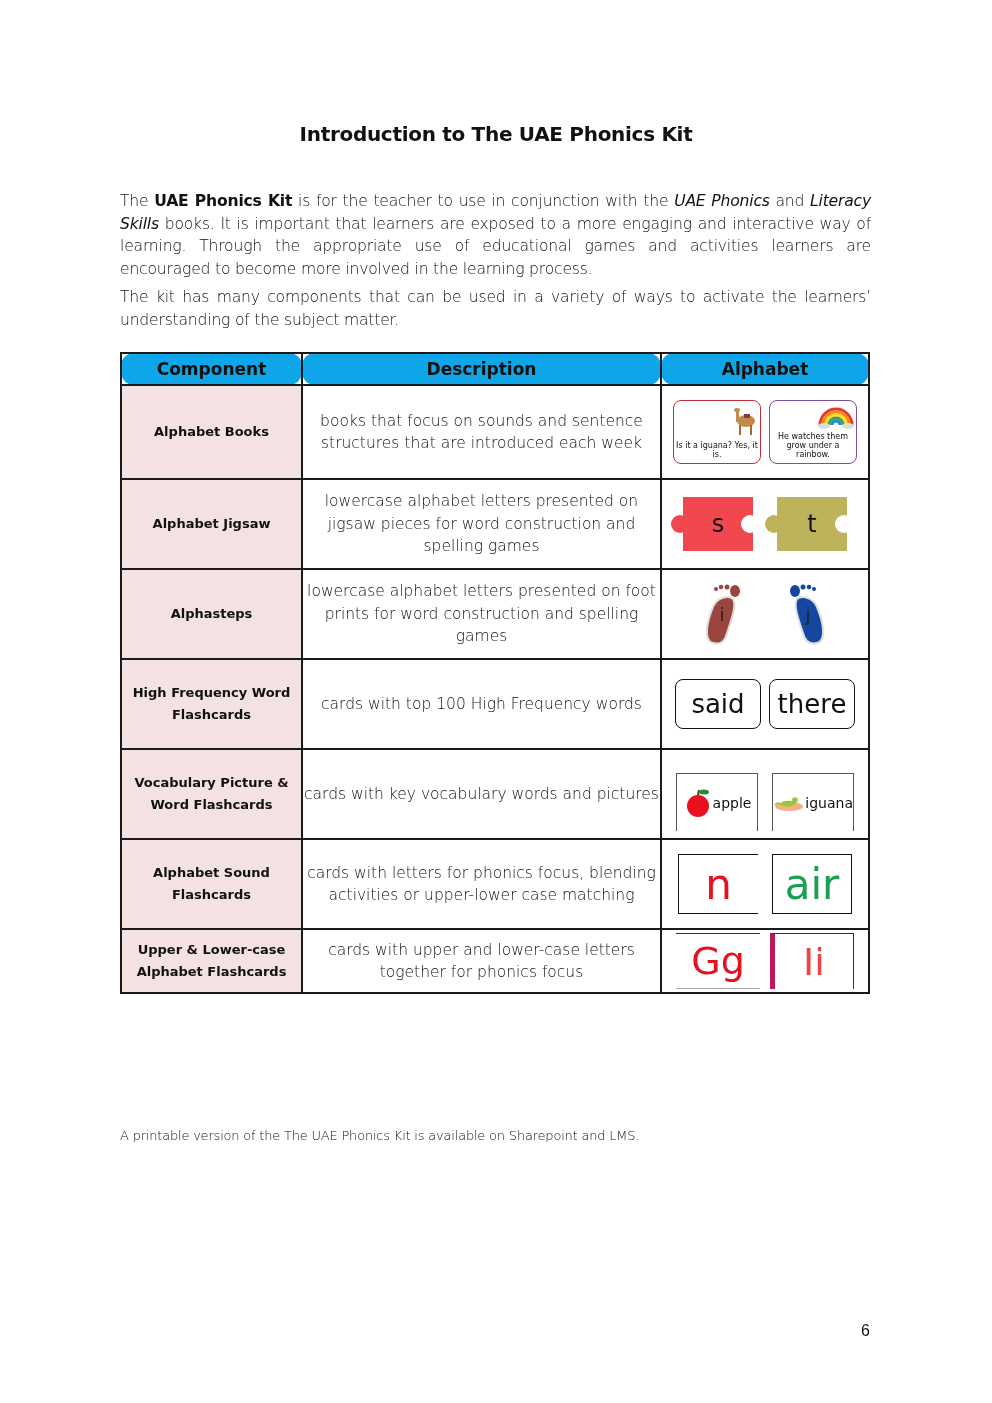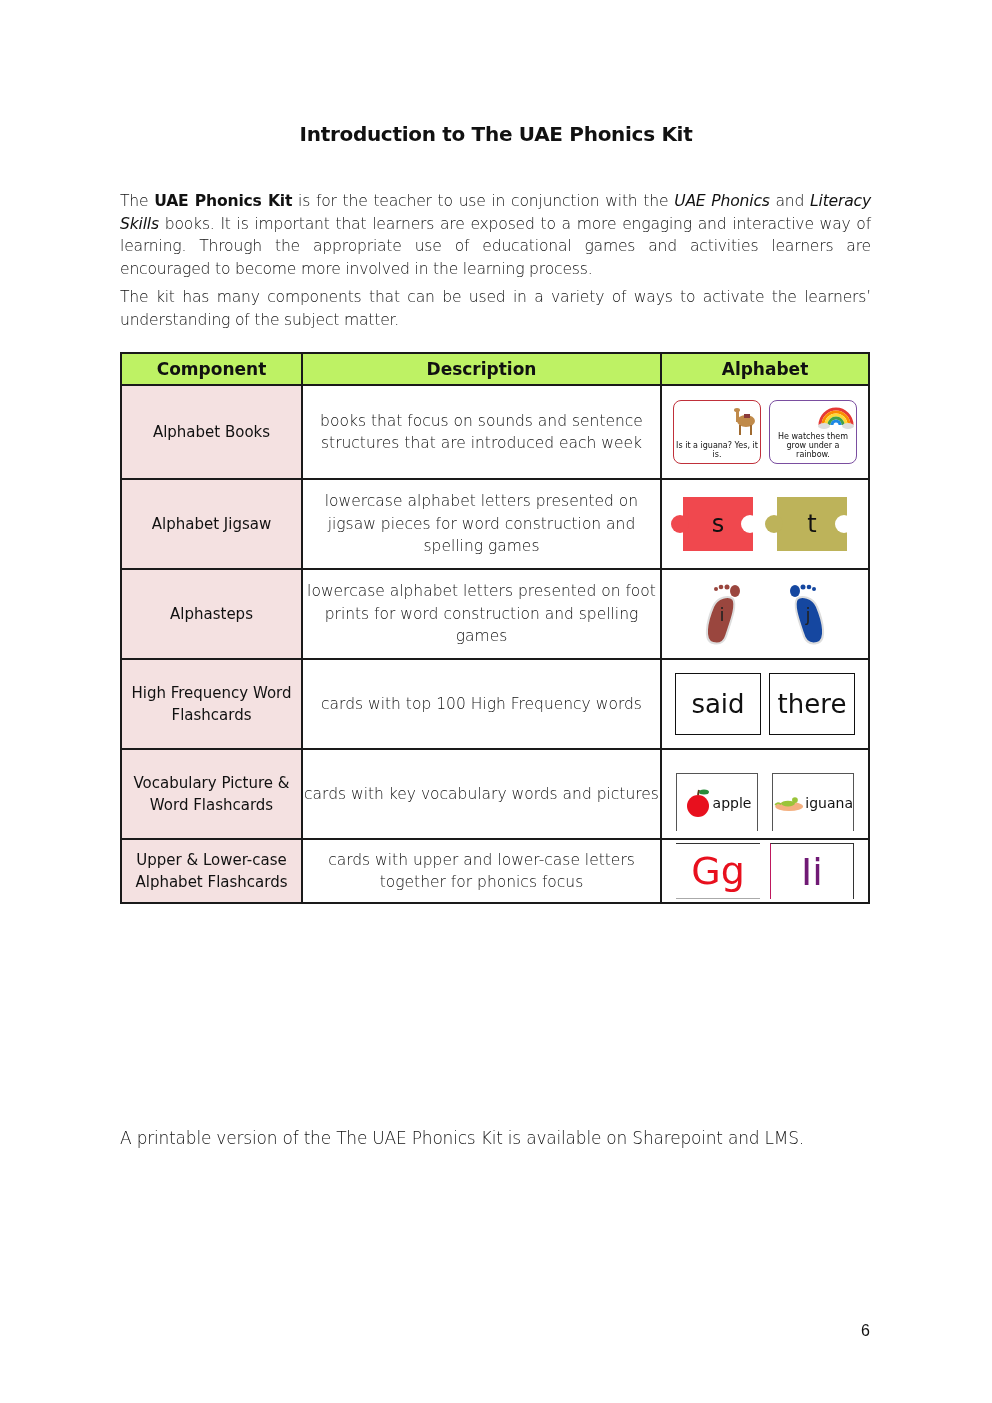--- a/index.html
+++ b/index.html
@@ -6,44 +6,44 @@
   body { width: 992px; height: 1403px; position: relative; font-family: "DejaVu Sans", sans-serif; color: #111; overflow: hidden; }
   .title { position: absolute; top: 122px; left: 0; width: 992px; text-align: center; font-size: 20px; font-weight: bold; letter-spacing: -0.3px; }
   .para { position: absolute; left: 120px; width: 751px; font-size: 15.6px; line-height: 22.5px; text-align: justify; font-weight: 300; letter-spacing: -0.2px; }
   .p1 { top: 190px; }
   .p2 { top: 286px; }
   .para b { font-weight: bold; }
   .para i { font-style: italic; }
 
   table.kit { position: absolute; top: 352px; left: 120px; width: 748px; border-collapse: collapse; table-layout: fixed; }
   table.kit th, table.kit td { border: 2.5px solid #1a1a1a; text-align: center; vertical-align: middle; padding: 0; }
-  table.kit th { background: #bef264; height: 30px; font-size: 17px; font-weight: bold; }
-  td.comp { background: #f4e1e1; font-weight: normal; font-size: 15px; line-height: 22px; padding: 0 6px; }
+  table.kit th { background: #0ea5e9; height: 30px; font-size: 17px; font-weight: bold; border-radius: 13px; }
+  td.comp { background: #f4e1e1; font-weight: bold; font-size: 13px; line-height: 22px; padding: 0 6px; }
   td.desc { font-size: 15.5px; line-height: 22.5px; padding: 0 8px; font-weight: 300; }
   td.ex { padding: 0; }
   .exwrap { display: flex; justify-content: center; align-items: center; gap: 8px; height: 100%; }
 
   .bookcard { width: 88px; height: 64px; border: 1.5px solid #c0303a; border-radius: 8px; display: flex; flex-direction: column; align-items: flex-end; justify-content: flex-end; padding-bottom: 4px; box-sizing: border-box; font-size: 8px; line-height: 9px; }
   .bookcard.purple { border-color: #7a4ea0; }
   .bookcard .pic { flex: 1; display: flex; align-items: center; justify-content: center; }
 
   .puzzle { position: relative; width: 70px; height: 54px; margin: 0 10px; display: flex; align-items: center; justify-content: center; font-size: 24px; }
   .puzzle .knob-l { position: absolute; left: -12px; top: 18px; width: 18px; height: 18px; border-radius: 50%; }
   .puzzle .notch-r { position: absolute; right: -6px; top: 18px; width: 18px; height: 18px; border-radius: 50%; background: #fff; }
 
   .foot { width: 46px; height: 66px; display: flex; align-items: center; justify-content: center; color: #222; font-size: 18px; }
 
   .wordcard { border: 1.5px solid #111; display: flex; align-items: center; justify-content: center; box-sizing: border-box; }
-  .hf { width: 86px; height: 62px; font-size: 26px; }
+  .hf { width: 86px; height: 50px; font-size: 26px; border-radius: 8px; }
   .vp { width: 82px; height: 58px; border-color: #555; flex-direction: row; font-size: 14px; border-bottom: none; }
   .snd { width: 80px; height: 60px; font-size: 42px; }
   .ul { width: 84px; height: 56px; font-size: 38px; border: none; }
   .vw { width: 94px; height: 35px; font-size: 19px; }
 
-  .note { position: absolute; top: 1128px; left: 120px; font-size: 17px; font-weight: 300; letter-spacing: -0.2px; }
+  .note { position: absolute; top: 1128px; left: 120px; font-size: 13px; font-weight: 300; letter-spacing: -0.2px; }
   .pagenum { position: absolute; top: 1322px; left: 861px; font-size: 16px; font-family: "Liberation Sans", sans-serif; }
 </style>
 </head>
 <body>
 
 <div class="title">Introduction to The UAE Phonics Kit</div>
 
 <div class="para p1"><span>The </span><b>UAE Phonics Kit</b><span> is for the teacher to use in conjunction with the </span><i>UAE Phonics</i><span> and </span><i>Literacy Skills</i><span> books. It is important that learners are exposed to a more engaging and interactive way of learning. Through the appropriate use of educational games and activities learners are encouraged to become more involved in the learning process.</span></div>
 
 <div class="para p2">The kit has many components that can be used in a variety of ways to activate the learners’ understanding of the subject matter.</div>
@@ -177,28 +177,38 @@
                 <ellipse cx="26" cy="17" rx="12" ry="5" fill="#9ac43a"></ellipse>
                 <circle cx="38" cy="11" r="5" fill="#9ac43a"></circle>
                 <path d="M14 18 Q6 14 4 20" stroke="#9ac43a" stroke-width="3" fill="none"></path>
               </svg>
             <span>iguana</span>
           </div>
         </div>
       </td>
     </tr>
 
+    <tr style="height:90px">
+      <td class="comp">Alphabet Sound Flashcards</td>
+      <td class="desc">cards with letters for phonics focus, blending activities or upper-lower case matching</td>
+      <td class="ex">
+        <div class="exwrap" style="gap:14px">
+          <div class="wordcard snd" style="color:#e8101e;border-right:none">n</div>
+          <div class="wordcard snd" style="color:#1aa050">air</div>
+        </div>
+      </td>
+    </tr>
 
     <tr style="height:64px">
       <td class="comp">Upper &amp; Lower-case Alphabet Flashcards</td>
       <td class="desc">cards with upper and lower-case letters together for phonics focus</td>
       <td class="ex">
         <div class="exwrap" style="gap:10px">
           <div class="wordcard ul" style="color:#e8101e;border-top:1.5px solid #333;border-bottom:1.5px solid #aaa">Gg</div>
-          <div class="wordcard ul" style="color:#701a75;border-top:1.5px solid #333;border-right:1.5px solid #333;border-left:1px solid #be185d">Ii</div>
+          <div class="wordcard ul" style="color:#ef4444;border-top:1.5px solid #333;border-right:1.5px solid #333;border-left:5px solid #be185d">Ii</div>
         </div>
       </td>
     </tr>
 
   </tbody>
 </table>
 
 <div class="note">A printable version of the The UAE Phonics Kit is available on Sharepoint and LMS.</div>
 <div class="pagenum">6</div>
 

